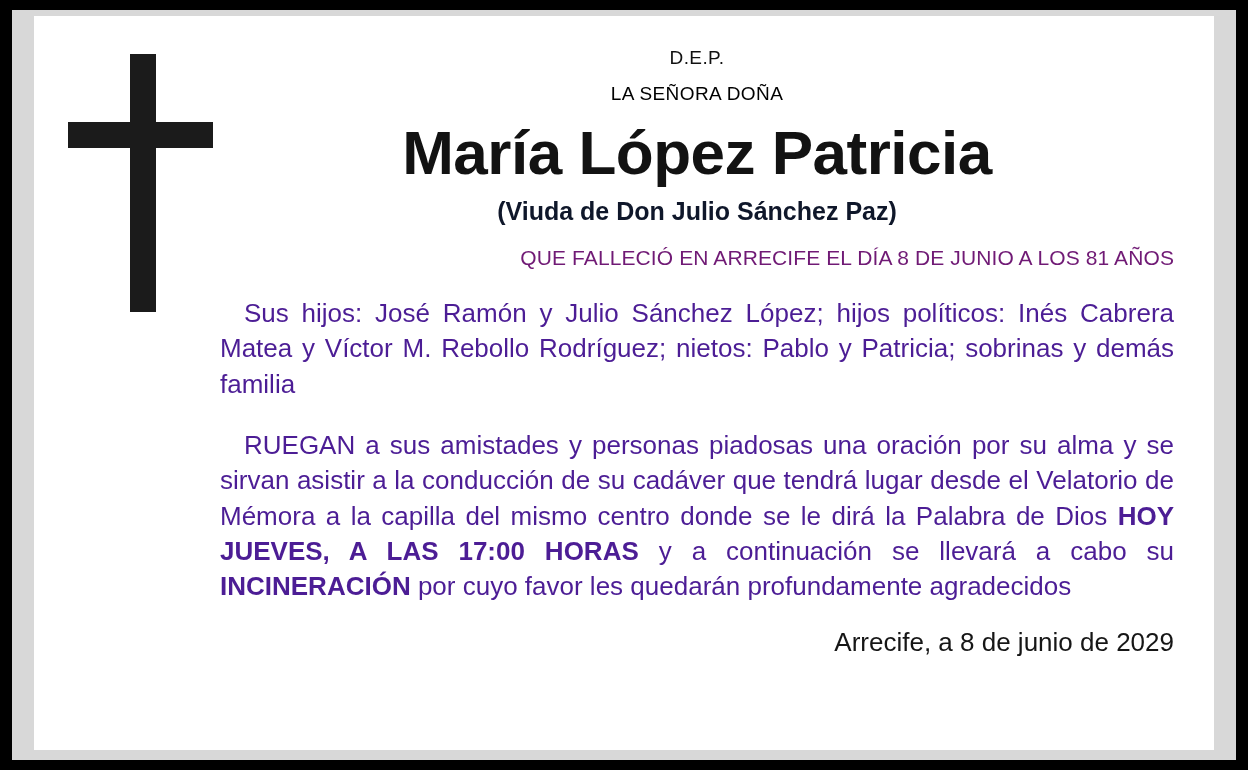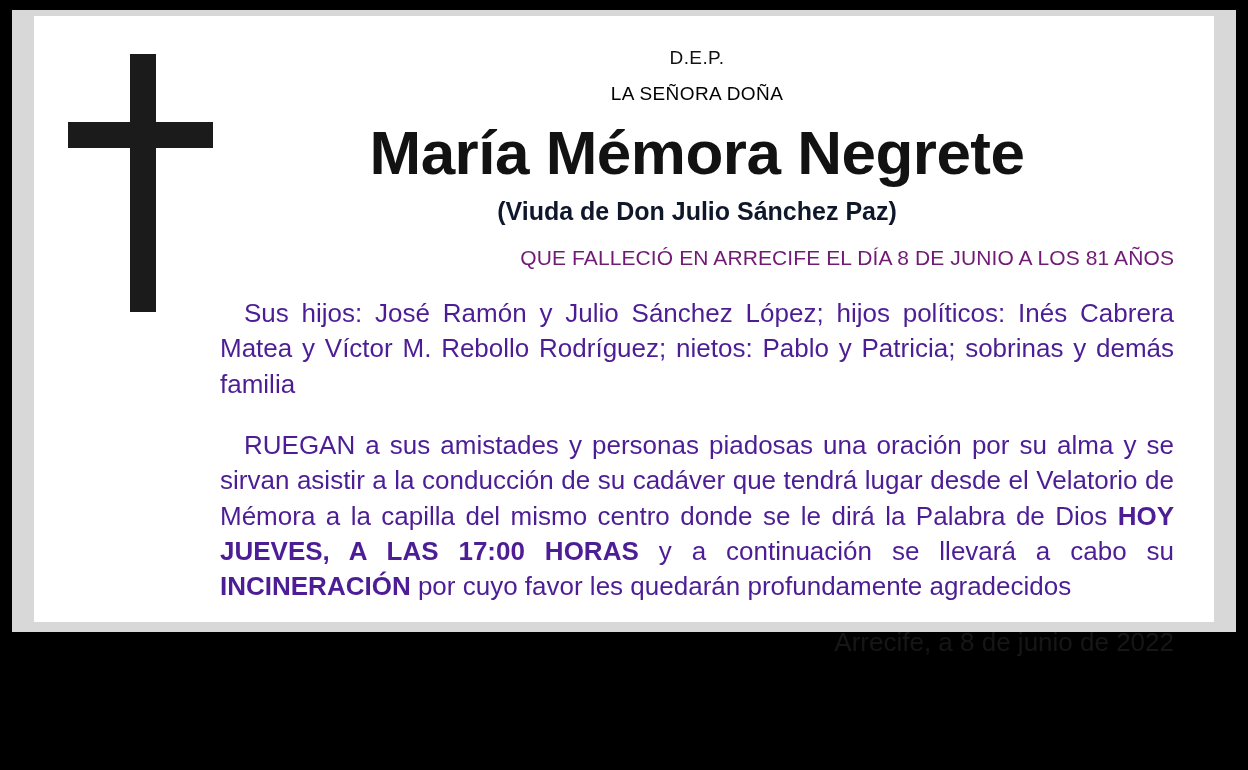--- a/index.html
+++ b/index.html
@@ -18,21 +18,21 @@
     width: 1248px;
     height: 770px;
     background: #000000;
     box-sizing: border-box;
   }
   .obituary-frame {
     position: absolute;
     left: 12px;
     top: 10px;
     width: 1224px;
-    height: 622px;
+    height: 750px;
     background: #d8d8d8;
     box-sizing: border-box;
     padding: 6px 22px 10px 22px;
   }
   .obituary-card {
     position: relative;
     width: 100%;
     height: 100%;
     background: #ffffff;
     box-sizing: border-box;
@@ -135,26 +135,26 @@
     <div class="obituary-card">
 
       <div class="cross">
         <div class="vbar"></div>
         <div class="hbar"></div>
       </div>
 
       <div class="content">
         <div class="dep">D.E.P.</div>
         <div class="senora">LA SEÑORA DOÑA</div>
-        <div class="deceased-name">María Mémora Negrete</div>
+        <div class="deceased-name">María López Patricia</div>
         <div class="widow">(Viuda de Don Julio Sánchez Paz)</div>
         <div class="death-line">QUE FALLECIÓ EN ARRECIFE EL DÍA 8 DE JUNIO A LOS 81 AÑOS</div>
 
         <div class="para">Sus hijos: José Ramón y Julio Sánchez López; hijos políticos: Inés Cabrera Matea y Víctor M. Rebollo Rodríguez; nietos: Pablo y Patricia; sobrinas y demás familia</div>
 
         <div class="para second"><span>RUEGAN a sus amistades y personas piadosas una oración por su alma y se sirvan asistir a la conducción de su cadáver que tendrá lugar desde el Velatorio de Mémora a la capilla del mismo centro donde se le dirá la Palabra de Dios </span><b>HOY JUEVES, A LAS 17:00 HORAS</b><span> y a continuación se llevará a cabo su </span><b>INCINERACIÓN</b><span> por cuyo favor les quedarán profundamente agradecidos</span></div>
 
-        <div class="closing">Arrecife, a 8 de junio de 2022</div>
+        <div class="closing">Arrecife, a 8 de junio de 2029</div>
       </div>
 
     </div>
   </div>
 </div>
 
 </body></html>

